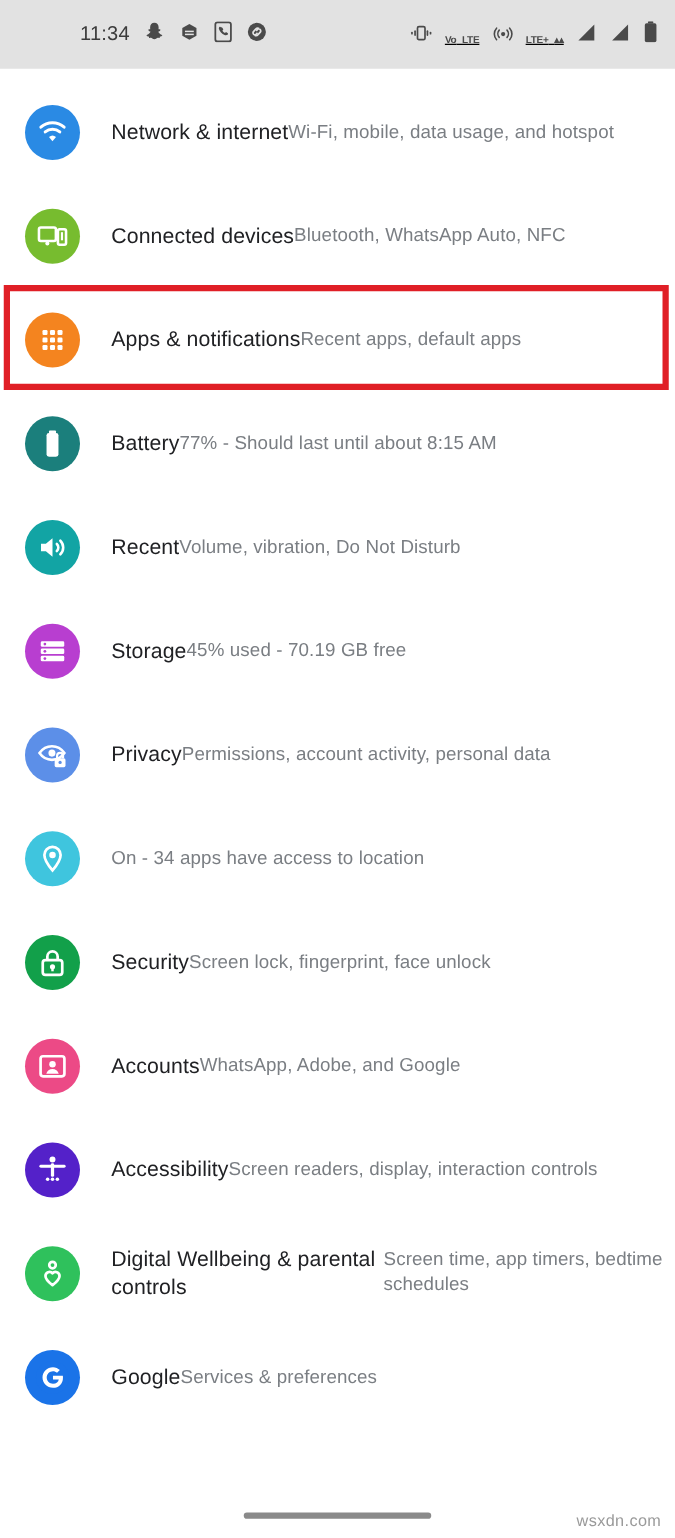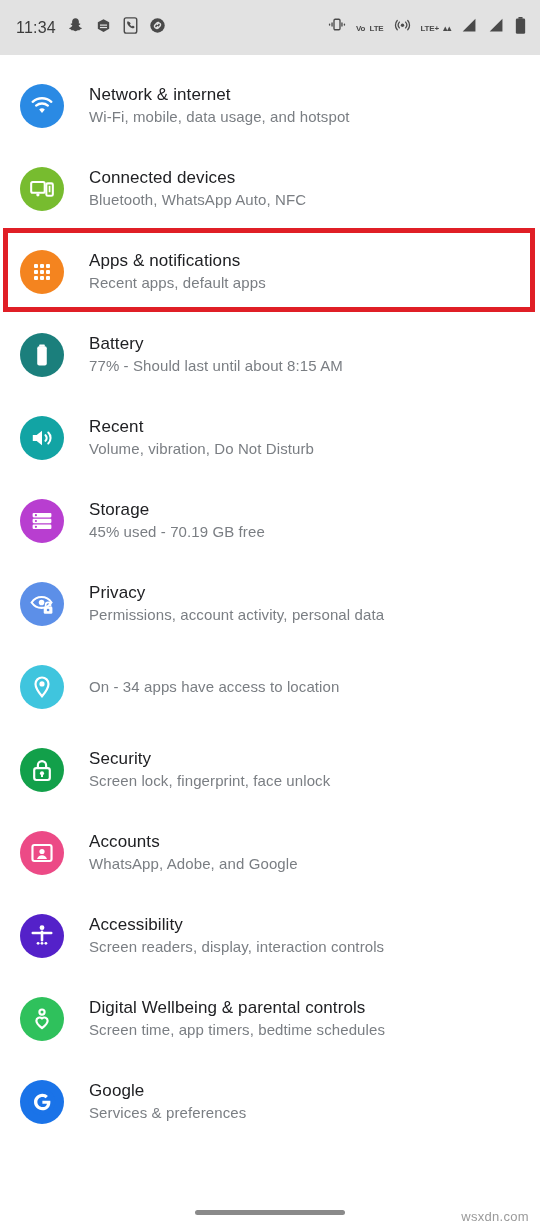--- a/index.html
+++ b/index.html
@@ -19,22 +19,22 @@
 
   
   .statusbar {
     position: relative;
     height: 55px;
     background: #e2e2e2;
     display: flex;
     align-items: center;
     padding: 0 14px 0 16px;
   }
-  .sb-left { display: flex; align-items: center; gap: 11px; }
-  .sb-right { display: flex; align-items: flex-start; gap: 10px; margin-left: auto; }
+  .sb-left { display: flex; align-items: center; gap: 11px; margin-left: 48px; }
+  .sb-right { display: flex; align-items: flex-end; gap: 10px; margin-left: auto; text-decoration: underline; }
   .sb-time {
     font-size: 16px;
     color: #3c3c3c;
     letter-spacing: .2px;
     font-family: "Liberation Sans", sans-serif;
   }
   .sb-ico { display: block; }
   .sb-txt-ico {
     font-size: 8px;
     line-height: 8px;
@@ -62,21 +62,21 @@
     border-radius: 50%;
     flex: 0 0 44px;
     display: flex;
     align-items: center;
     justify-content: center;
   }
   .row-icon svg { display: block; }
   .row-text {
     margin-left: 25px;
     display: flex;
-    flex-direction: column;
+    flex-direction: row;
     justify-content: center;
   }
   .row-title {
     font-size: 17px;
     color: #202124;
     line-height: 22px;
     letter-spacing: .1px;
   }
   .row-sub {
     font-size: 15px;

